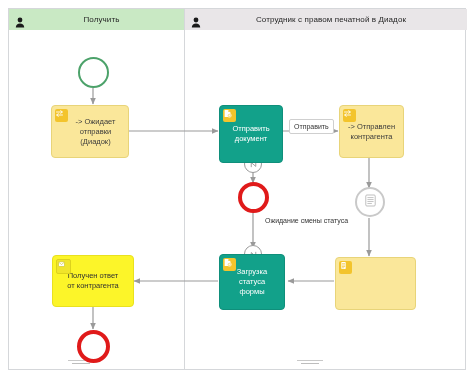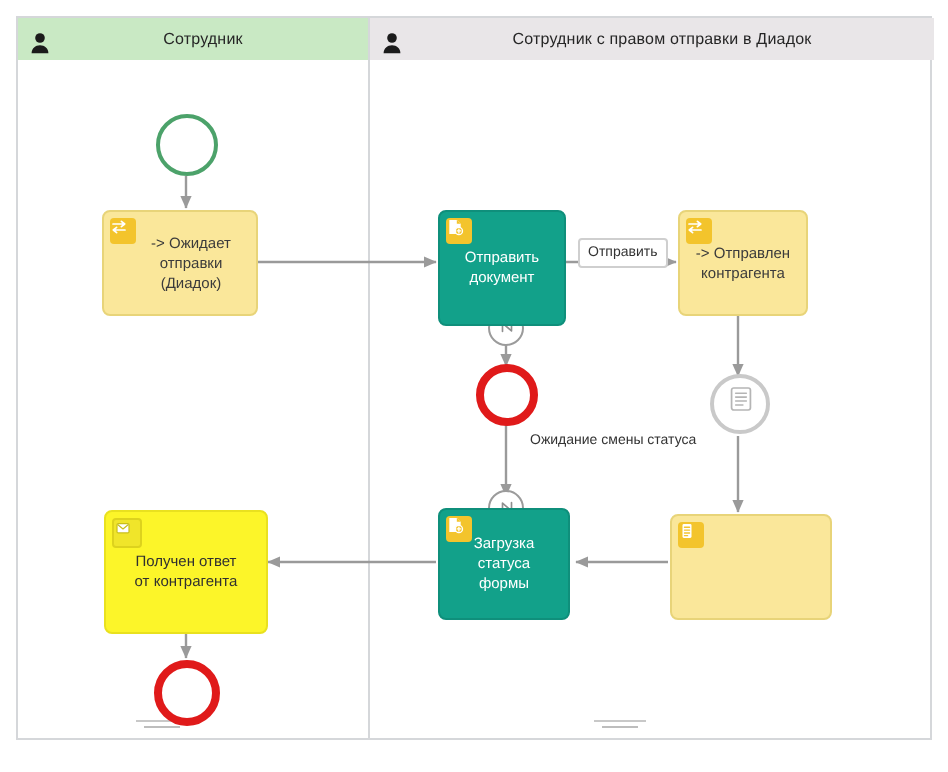--- a/index.html
+++ b/index.html
@@ -147,37 +147,37 @@
   <div class="pool">
 
     <div class="lane lane-left">
       <div class="lane-header green">
         <span class="person-icon">
           <svg viewBox="0 0 10 11" width="10" height="11" aria-hidden="true">
             <circle cx="5" cy="3" r="2.4" fill="#1b1b1b"></circle>
             <path d="M0.8 10.6c0-2.4 1.9-4 4.2-4s4.2 1.6 4.2 4z" fill="#1b1b1b"></path>
           </svg>
         </span>
-        <span class="lane-title">Сотрудник</span>
+        <span class="lane-title">Получить</span>
       </div>
       <div class="handle" style="left:59px;">
         <i></i>
           <i class="b"></i>
       </div>
     </div>
 
     <div class="lane lane-right">
       <div class="lane-header grey">
         <span class="person-icon">
           <svg viewBox="0 0 10 11" width="10" height="11" aria-hidden="true">
             <circle cx="5" cy="3" r="2.4" fill="#1b1b1b"></circle>
             <path d="M0.8 10.6c0-2.4 1.9-4 4.2-4s4.2 1.6 4.2 4z" fill="#1b1b1b"></path>
           </svg>
         </span>
-        <span class="lane-title">Сотрудник с правом отправки в Диадок</span>
+        <span class="lane-title">Сотрудник с правом печатной в Диадок</span>
       </div>
       <div class="handle" style="left:112px;">
         <i></i>
           <i class="b"></i>
       </div>
     </div>
   </div>
 
   <svg id="wires" viewBox="0 0 474 386">
     <defs>
@@ -314,21 +314,21 @@
         <path d="M8.6 7.4 v2.4 M7.4 8.6 h2.4" stroke="#ffffff" stroke-width="0.9" stroke-linecap="round"></path>
       </svg>
     </span>
     <span>
       <span>Загрузка</span>
       <span>статуса</span>
       <span>формы</span>
     </span>
   </div>
 
-  <div class="task yellow" style="left:52px;top:255px;width:82px;height:62px;align-items:center;">
+  <div class="task yellow" style="left:52px;top:255px;width:82px;height:52px;align-items:center;">
     <span class="task-icon ic-yellow">
       <svg viewBox="0 0 12 12" width="9" height="9" aria-hidden="true">
         <rect x="2" y="2.4" width="8" height="6.2" rx="0.8" fill="#ffffff" stroke="#c9bf1a" stroke-width="0.8"></rect>
         <path d="M2.4 3 L6 6 L9.6 3" stroke="#c9bf1a" stroke-width="0.8" fill="none" stroke-linejoin="round"></path>
       </svg>
     </span>
     <span>
       <span>Получен ответ</span>
       <span>от контрагента</span>
     </span>

